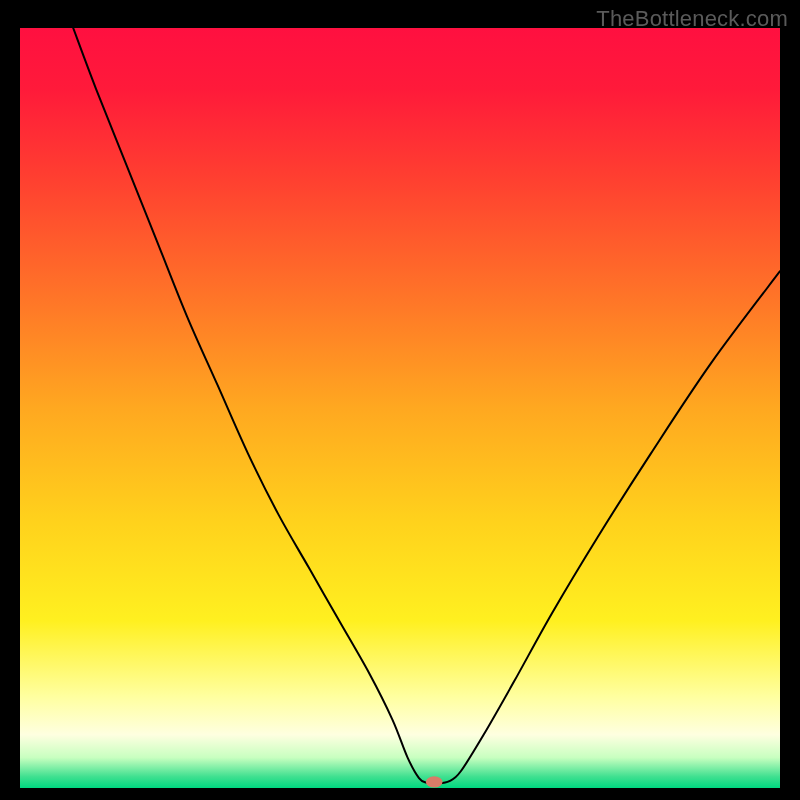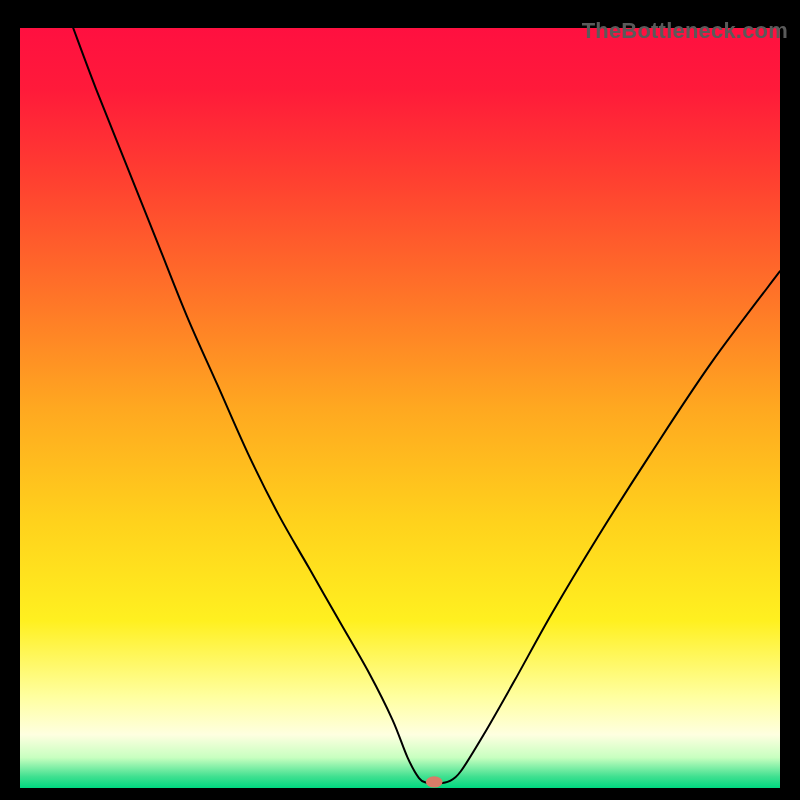--- a/index.html
+++ b/index.html
@@ -12,25 +12,25 @@
     font-family: Arial, Helvetica, sans-serif;
   }
   .frame {
     position: relative;
     width: 800px;
     height: 800px;
     background: #000;
   }
   .watermark {
     position: absolute;
-    top: 18px;
+    top: 6px;
     right: 12px;
     color: #5a5a5a;
     font-size: 22px;
-    font-weight: 700;
+    font-weight: 400;
     letter-spacing: 0.2px;
     z-index: 10;
     user-select: none;
   }
   .plot {
     position: absolute;
     left: 20px;
     top: 28px;
     width: 760px;
     height: 760px;

